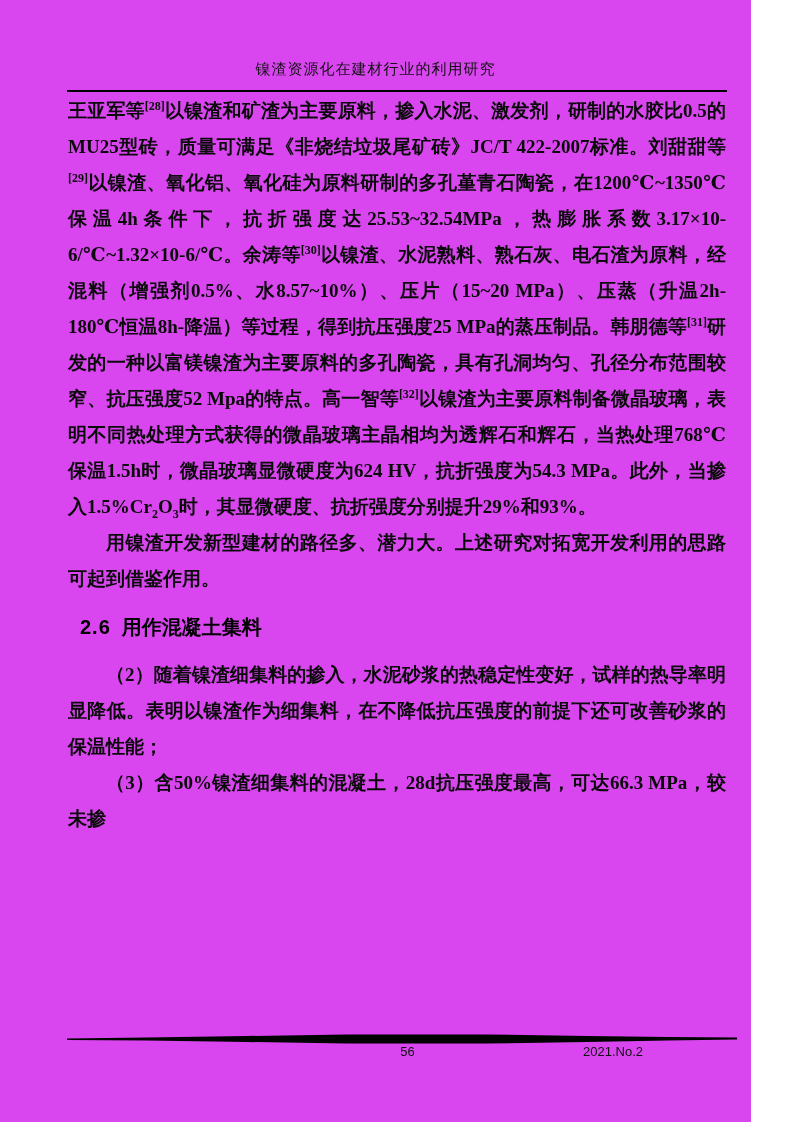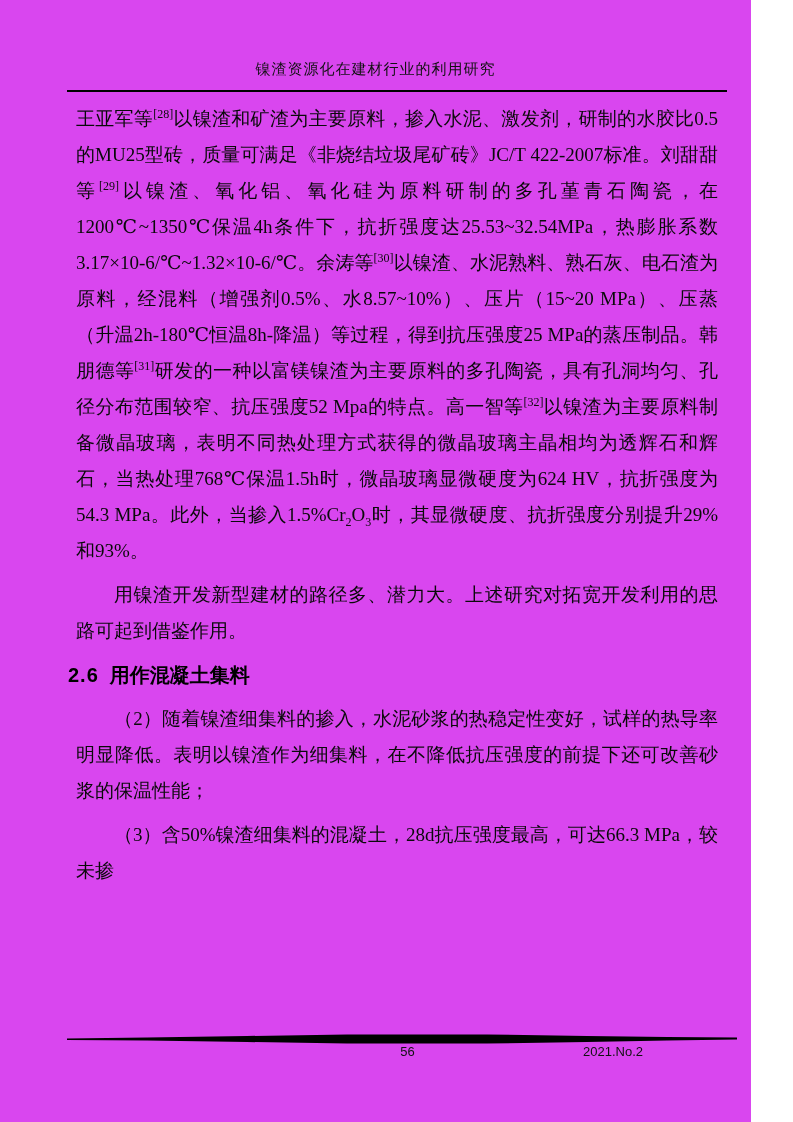--- a/index.html
+++ b/index.html
@@ -41,38 +41,39 @@
     top: 93px;
     left: 68px;
     width: 658px;
     font-size: 19px;
     line-height: 36px;
     text-align: justify;
     text-justify: inter-ideograph;
     color: #0a0a0a;
   }
   p.para {
-    margin: 8px;
+    margin: 0;
     padding: 0;
+    font-weight: bold;
   }
   p.para.indent {
     text-indent: 2em;
   }
   .body-text sup {
     font-size: 12px;
     line-height: 0;
     vertical-align: super;
   }
   .body-text sub {
     font-size: 12px;
     line-height: 0;
     vertical-align: sub;
   }
   h2.section-heading {
-    margin: 0;
+    margin: 12px;
     padding: 0;
     font-size: 20px;
     font-weight: bold;
     line-height: 36px;
     font-family: "Liberation Sans", "DejaVu Sans", sans-serif;
     text-align: left;
     text-indent: 0;
     color: #000;
   }
   h2.section-heading .h-num {

